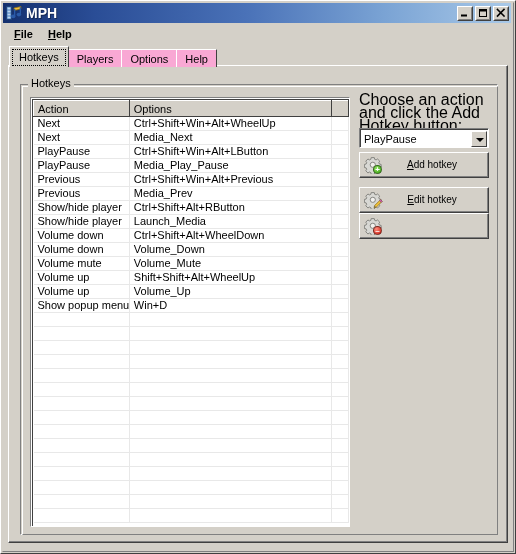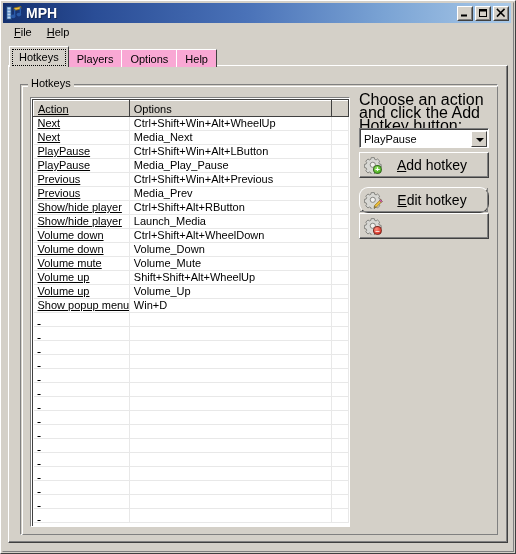--- a/index.html
+++ b/index.html
@@ -96,23 +96,24 @@
     font-family: "Liberation Sans", sans-serif;
   }
 
   
   #menubar {
     position: absolute;
     left: 2px; top: 23px;
     width: 508px; height: 18px;
     background: #d4d0c8;
     display: flex;
-    align-items: flex-start;
+    align-items: flex-end;
     padding-left: 4px;
     box-sizing: border-box;
+    font-weight: bold;
   }
   .menu-item {
     padding: 2px 8px 2px 7px;
     font-size: 11px;
     line-height: 12px;
     color: #000;
     cursor: default;
   }
   .menu-item u { text-decoration: underline; }
 
@@ -252,21 +253,21 @@
     border-right: 1px solid #e8e8e8;
     padding: 0 0 0 4px;
     font-size: 11px;
     line-height: 13px;
     white-space: nowrap;
     overflow: hidden;
     background: #ffffff;
     color: #000;
     box-sizing: border-box;
   }
-  .col-action { width: 94px; text-decoration: underline; }
+  .col-action { width: 94px; }
   .col-hotkey { width: 198px; }
   .col-filler  { width: 17px; }
 
   
   #rightpanel {
     position: absolute;
     left: 358px; top: 92px;
     width: 130px;
   }
   #choose-label {
@@ -350,30 +351,30 @@
   }
   .btn-icon {
     width: 18px; height: 18px;
     margin-left: 4px;
     position: relative;
     flex: none;
   }
   .btn-label {
     flex: 1 1 auto;
     text-align: center;
-    font-size: 14px;
+    font-size: 10px;
     line-height: 14px;
     padding-right: 6px;
     white-space: nowrap;
     color: #000;
   }
   .btn-label u { text-decoration: underline; }
 
   #btn-add    { top: 151px; }
-  #btn-edit   { top: 186px; border-radius: 9px; }
+  #btn-edit   { top: 186px; }
   #btn-delete { top: 212px; }
 
   
   .gear {
     position: absolute;
     left: 0; top: 0;
     width: 18px; height: 18px;
   }
   .badge {
     position: absolute;

